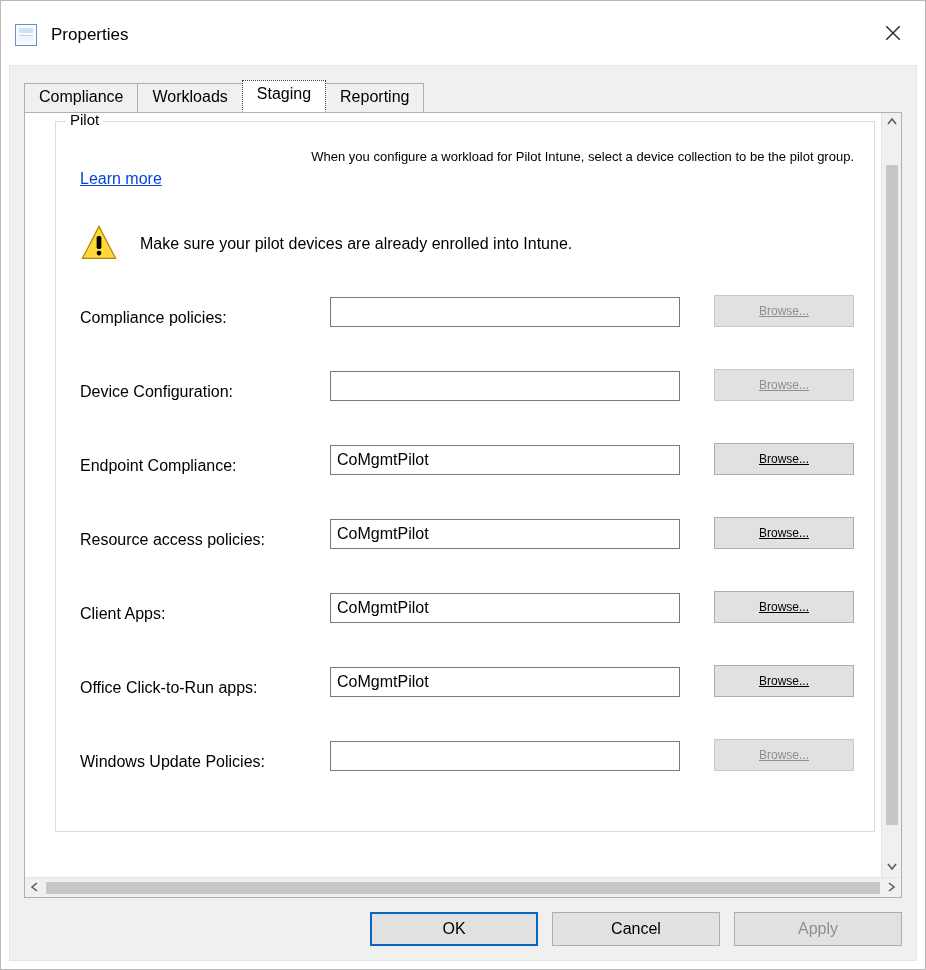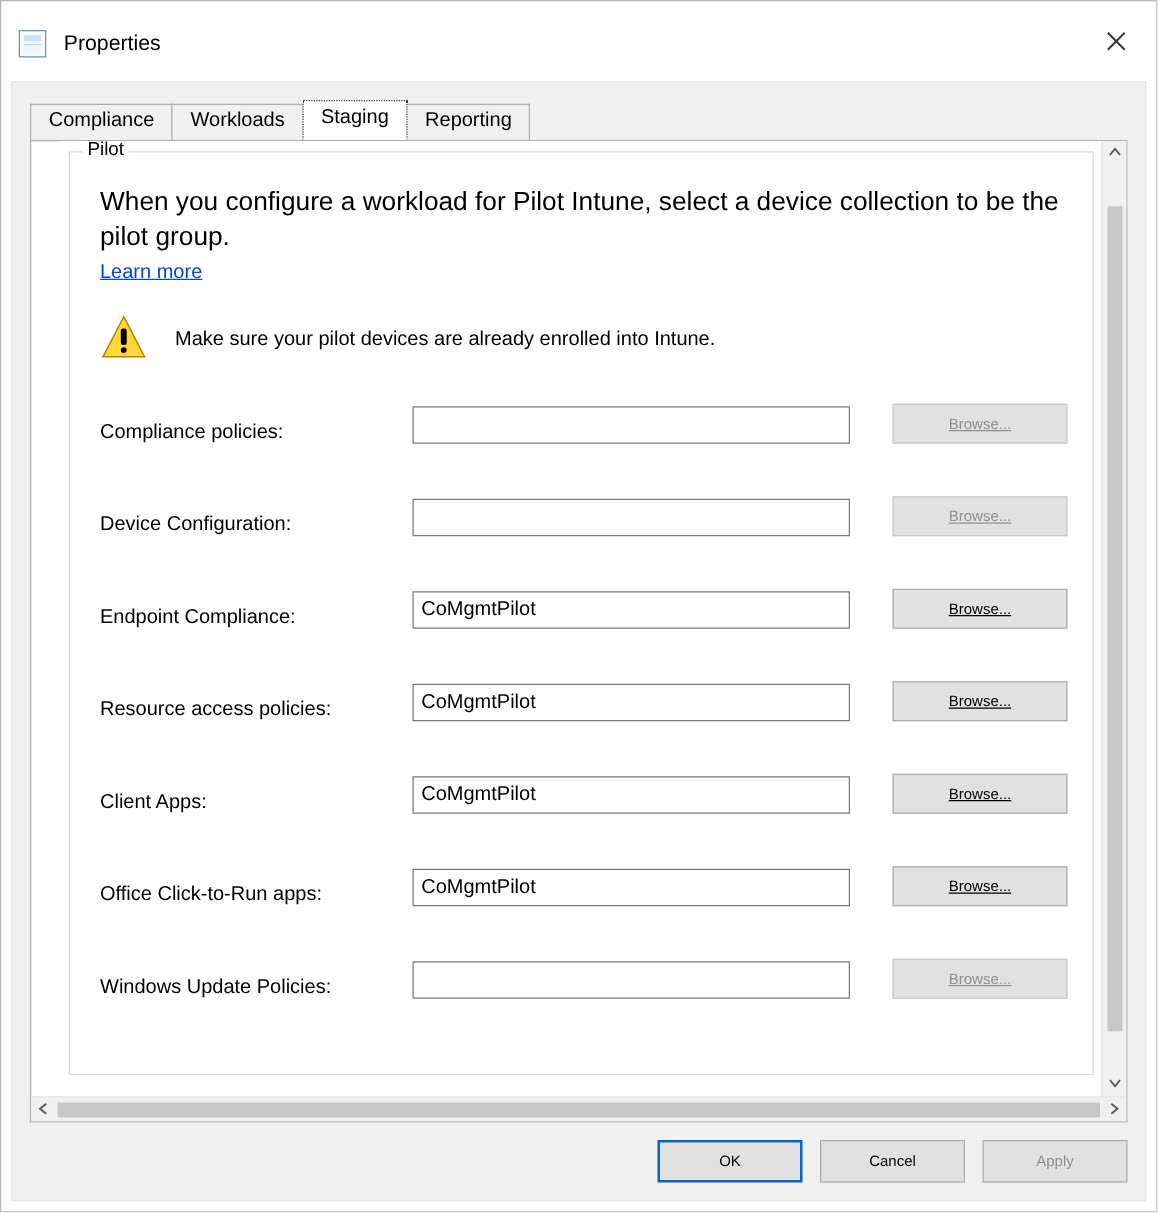--- a/index.html
+++ b/index.html
@@ -113,30 +113,31 @@
   }
   .groupbox-legend {
     position:absolute;
     top: -11px; left: 10px;
     background:#fff;
     padding: 0 4px;
     font-size:15px;
     color:#000;
   }
   .desc {
-    font-size:21px;
+    font-size:13px;
     line-height:1.35;
     margin-bottom:4px;
+    text-align:right;
   }
   .link {
     color:#0645d8;
     text-decoration:underline;
     font-size:16px;
     display:inline-block;
-    margin-bottom: 24px;
+    margin-bottom: 36px;
   }
   .warn-row {
     display:flex;
     align-items:center;
     gap: 22px;
     margin-bottom: 30px;
   }
   .warn-icon svg { width:38px; height:38px; }
   .warn-text { font-size:16px; }
   .field-row {
@@ -207,24 +208,24 @@
     flex:1; height:12px; background:#c7c7c7; margin:0 4px; border-radius:1px;
   }
   
   .button-row {
     display:flex;
     justify-content:flex-end;
     gap: 14px;
     padding-top: 14px;
   }
   .dlg-btn {
-    width: 116px; height: 34px;
+    width: 168px; height: 34px;
     border: 1px solid #adadad;
     background: #e1e1e1;
-    font-size:12px;
+    font-size:16px;
     font-family:inherit;
   }
   .dlg-btn.primary {
     border: 2px solid #0a64c2;
     background:#e1e1e1;
   }
   .dlg-btn.disabled {
     color:#8f8f8f;
   }
 </style>

